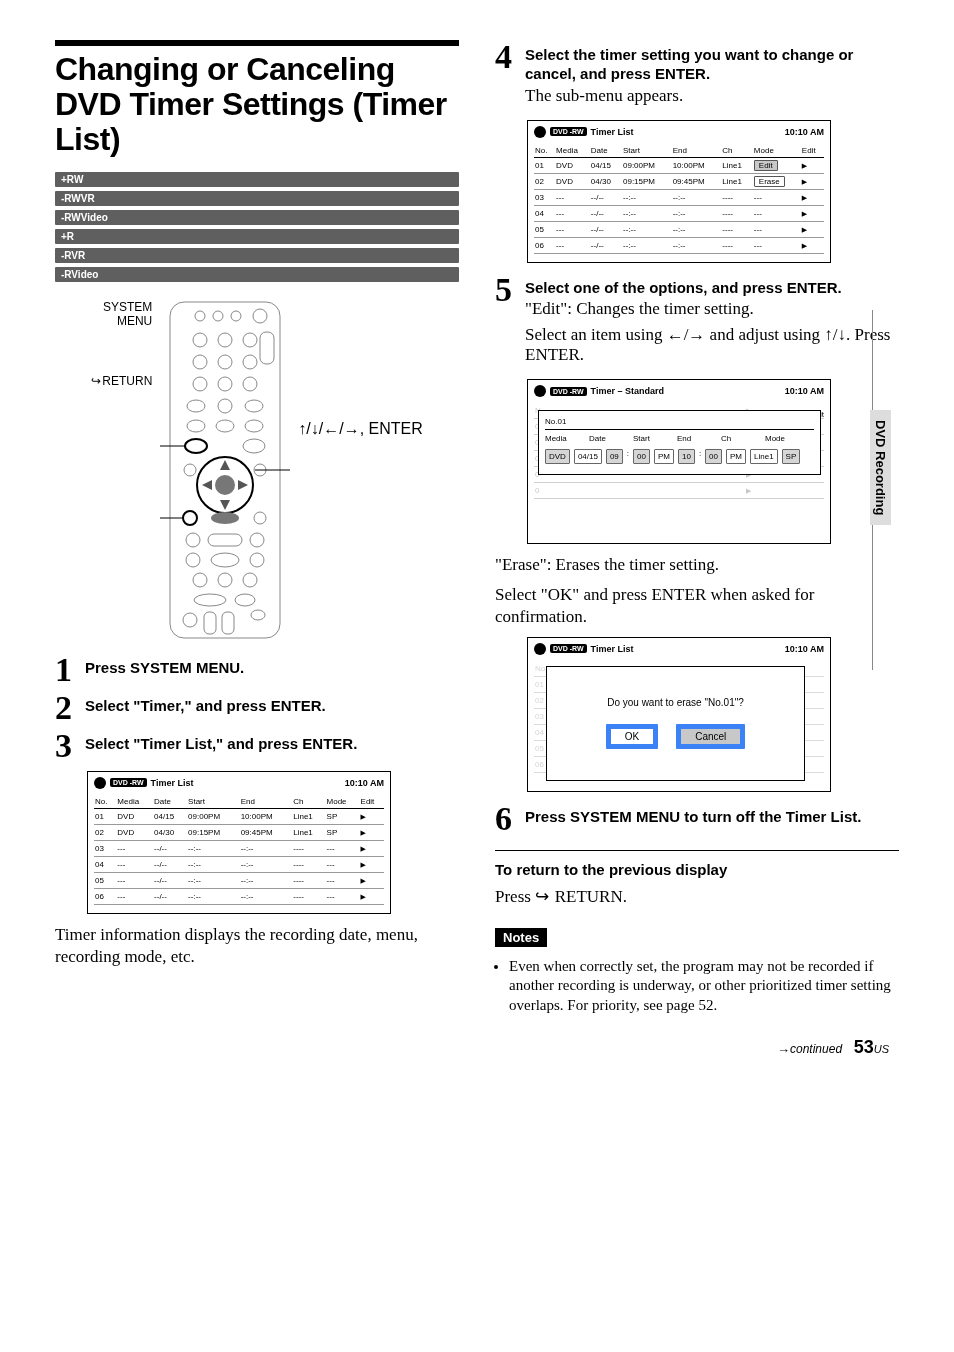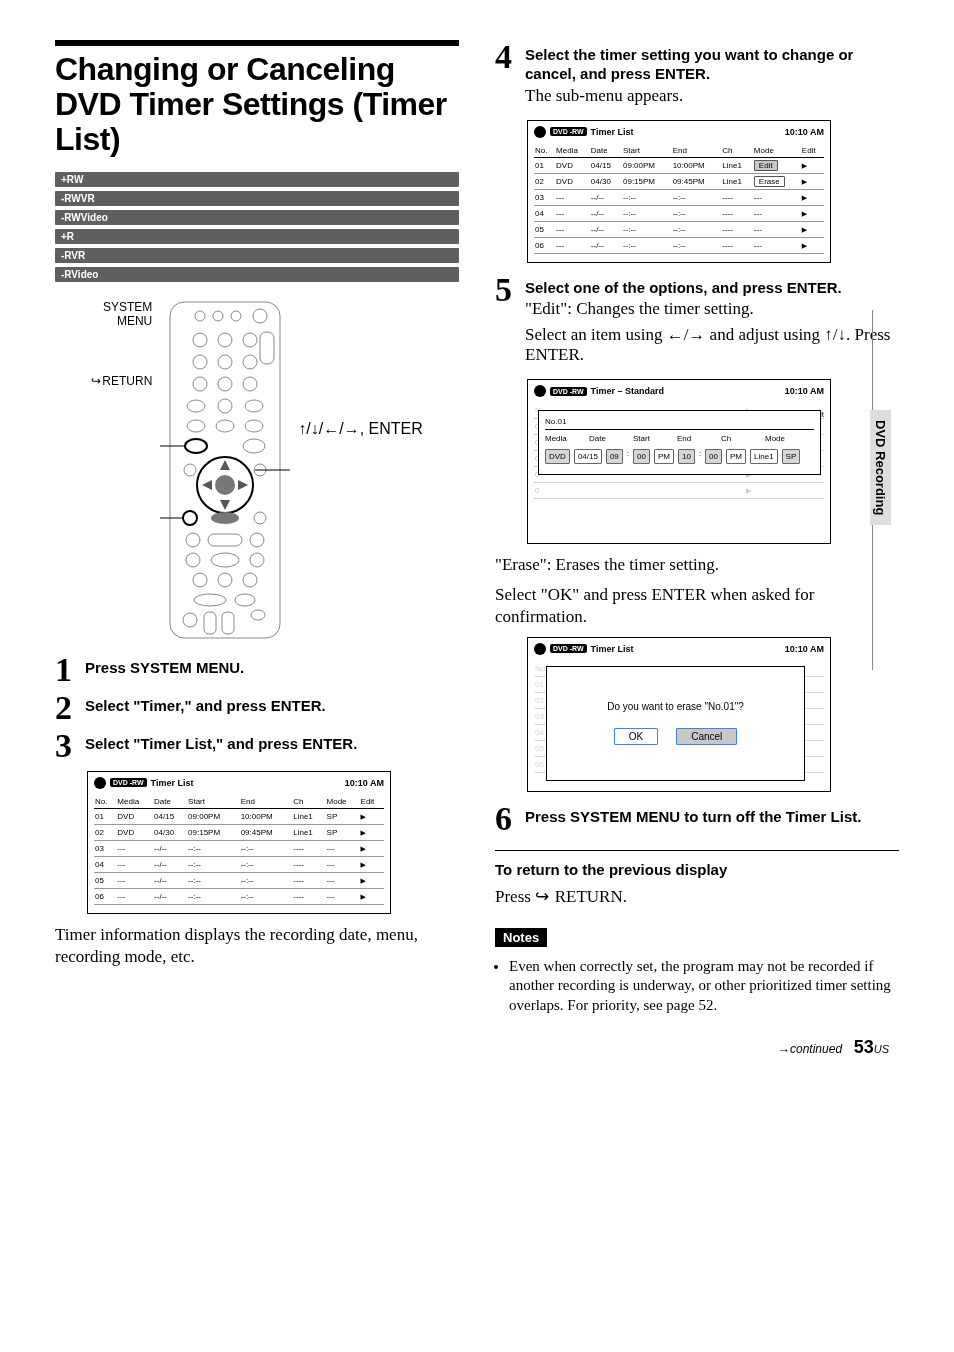--- a/index.html
+++ b/index.html
@@ -141,21 +141,21 @@
   .erase-dialog {
     position:absolute;
     left:18px; right:25px; top:28px; bottom:10px;
     background:#fff; border:1px solid #000;
     display:flex; flex-direction:column; align-items:center; justify-content:center;
     gap:16px;
     font-size:10px;
   }
   .erase-dialog .btns { display:flex; gap:18px;}
   .erase-dialog .btn {
-    border:1px solid #3b82f6;
+    border:5px solid #3b82f6;
     padding:2px 14px;
     font-size:10px;
     border-radius:1px;
     background:#fff;
   }
   .erase-dialog .btn.sel { background:#c8c8c8;}
 
   .thin-rule { border-top:1px solid #000; margin: 14px 0 10px 0;}
   .sub-head { font-weight:bold; font-size:15px; margin: 8px 0 2px 0;}
   .notes-badge {

